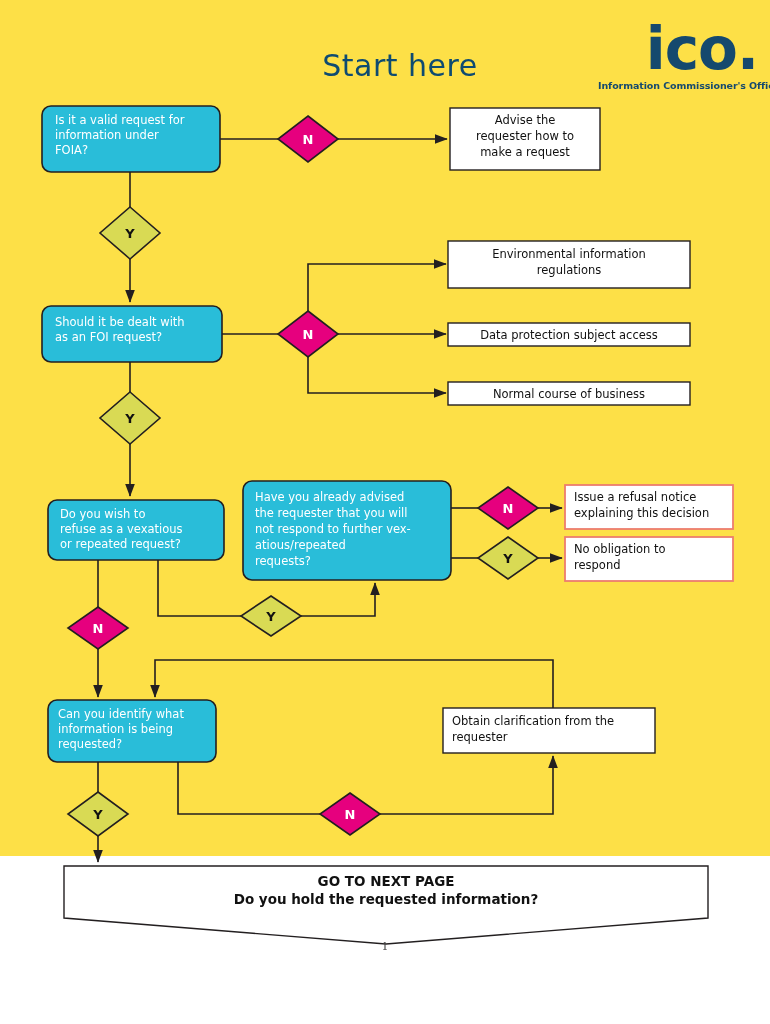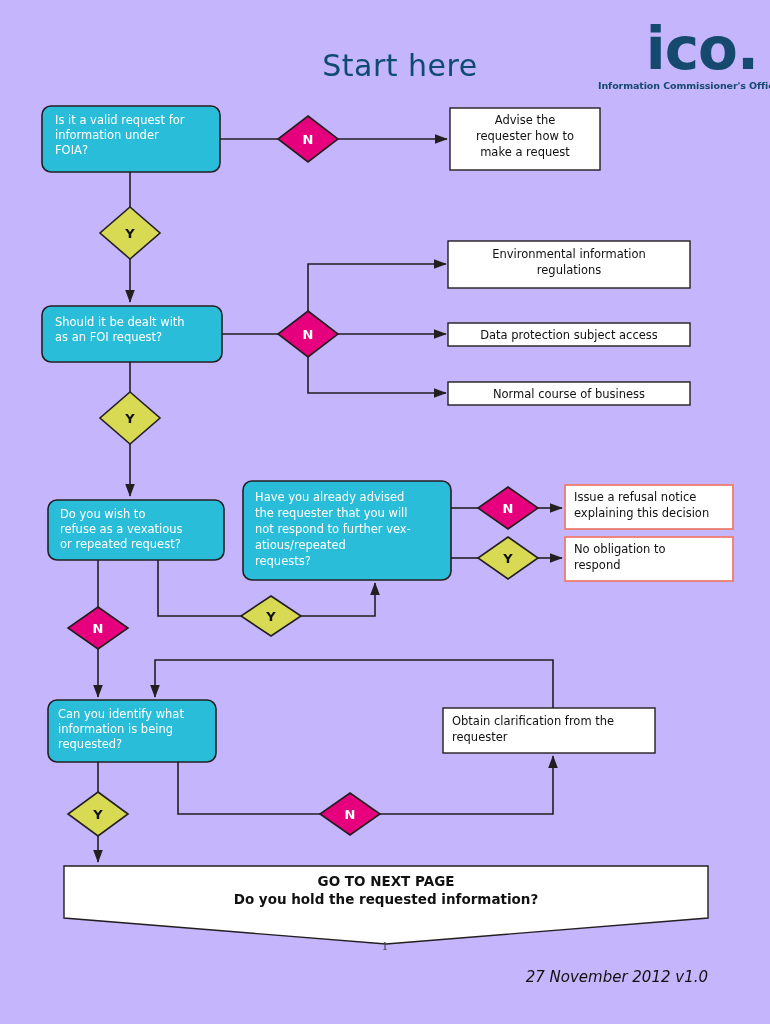--- a/index.html
+++ b/index.html
@@ -10,22 +10,22 @@
   body {
     width: 770px;
     height: 1024px;
     position: relative;
     font-family: "DejaVu Sans", "Liberation Sans", sans-serif;
     overflow: hidden;
   }
   #page {
     position: relative;
     width: 770px;
-    height: 1024px;
-    background: #c4b5fd;
+    height: 856px;
+    background: #fde047;
   }
 
   
   #page-title {
     position: absolute;
     left: 250px;
     top: 48px;
     width: 300px;
     text-align: center;
     font-size: 30px;
@@ -282,15 +282,14 @@
     <polygon class="dia-y" points="98,792 128,814 98,836 68,814"></polygon>
     <text class="dlabel on-y" x="98" y="819">Y</text>
     <path class="conn" d="M98,836 L98,862" marker-end="url(#arrow)"></path>
 
     <polygon class="banner-shape" points="64,866 708,866 708,918 386,944 64,918"></polygon>
     <text class="bannertext" x="386" y="886">GO TO NEXT PAGE</text>
     <text class="bannertext" x="386" y="904">Do you hold the requested information?</text>
   </svg>
 
   <div id="page-number">1</div>
-  <div id="footer-version">27 November 2012  v1.0</div>
 
 </div>
 
 </body></html>

